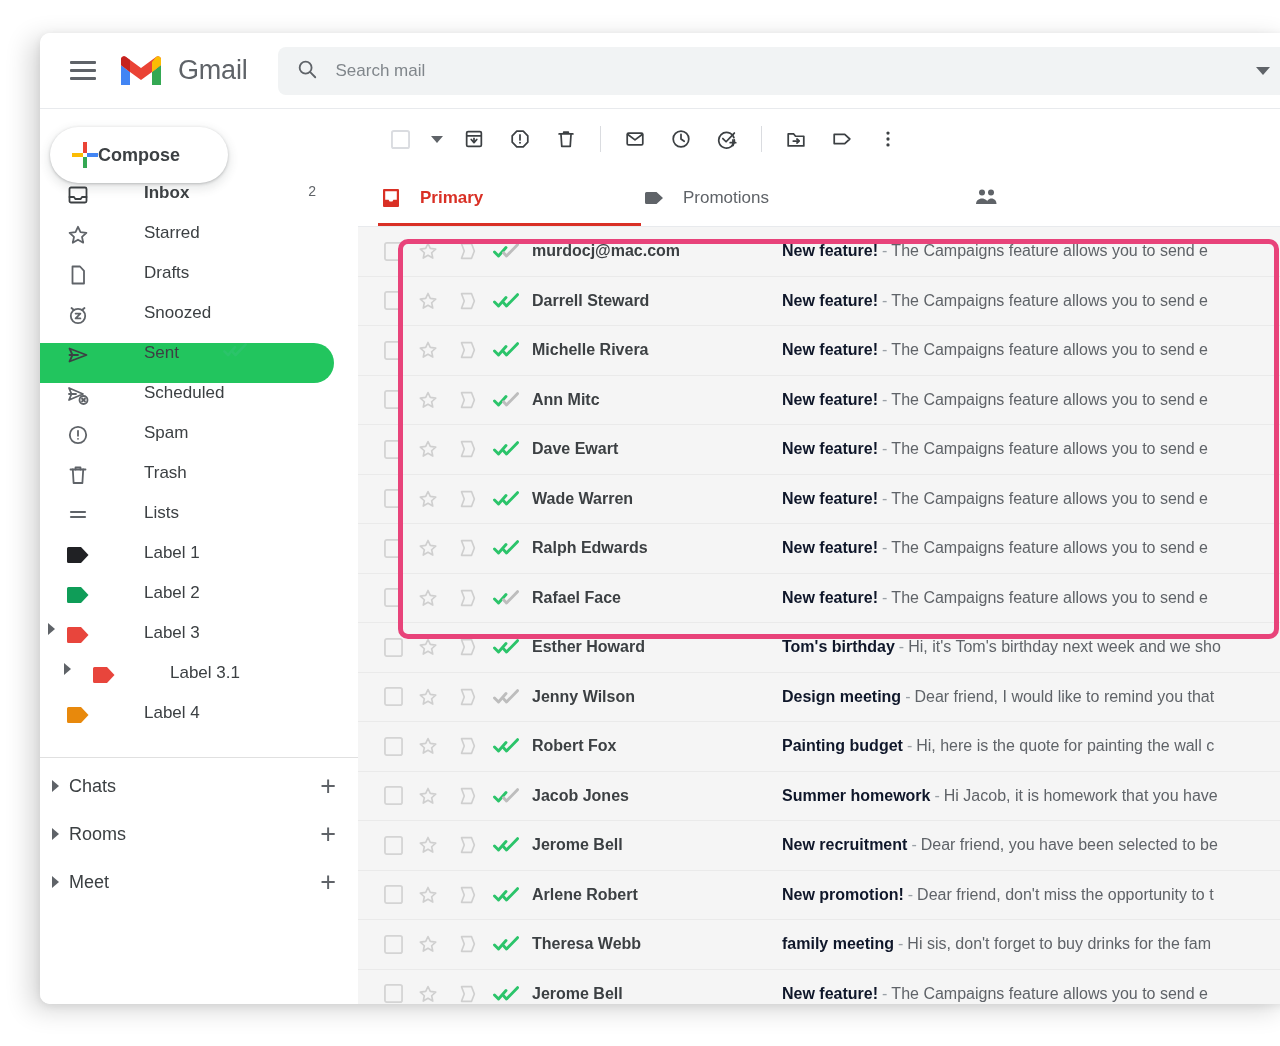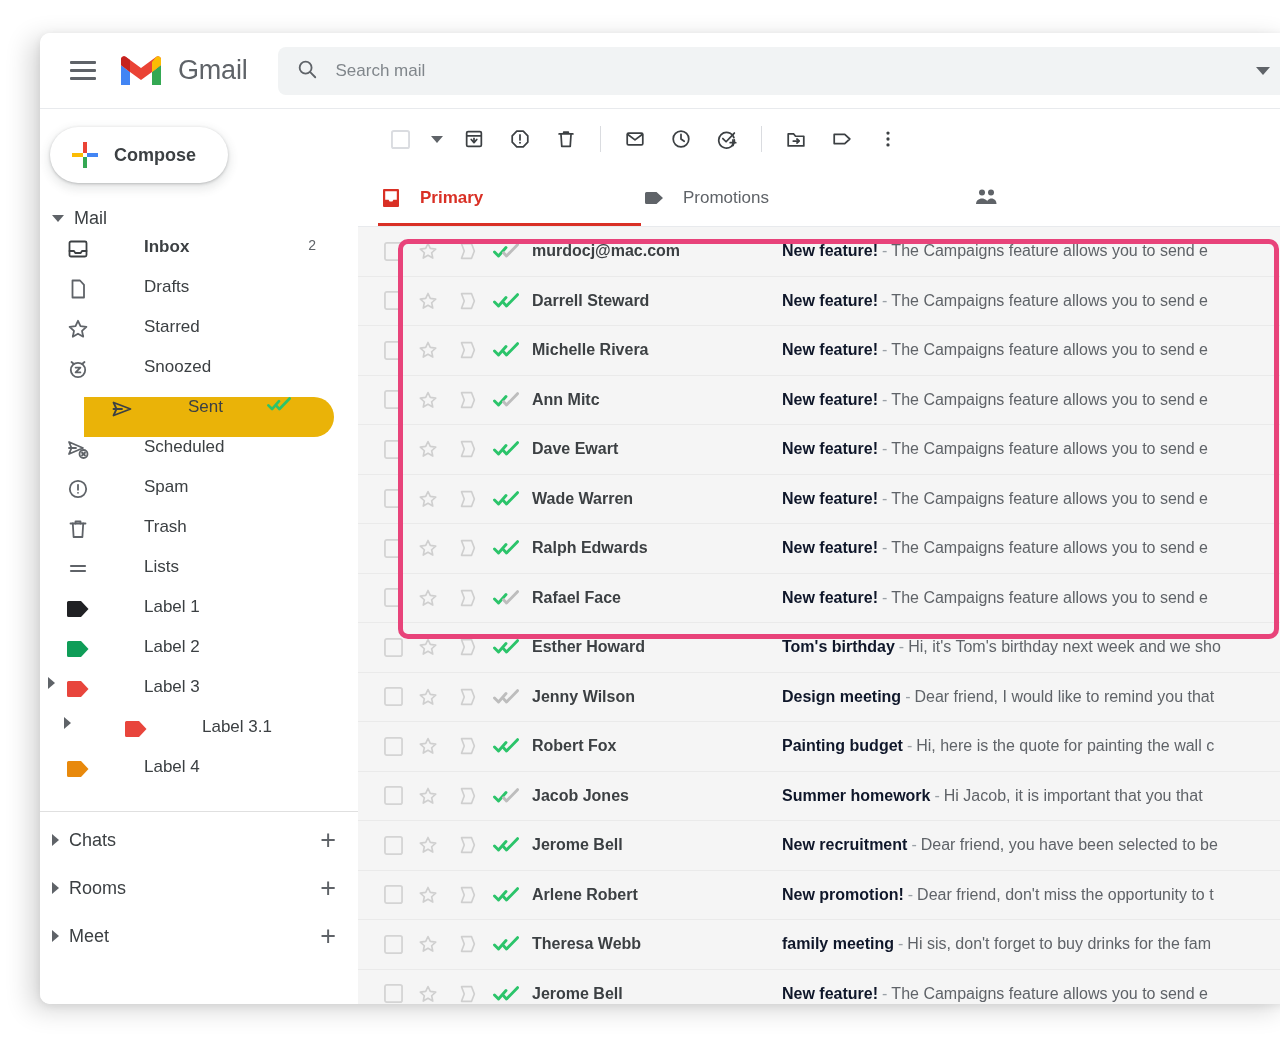--- a/index.html
+++ b/index.html
@@ -51,42 +51,42 @@
 
   
   #sidebar { width: 318px; background:#fff; flex-shrink:0; padding-top: 18px; position:relative; }
   #compose-btn {
     margin-left: 10px; width: 178px; height: 56px;
     border-radius: 28px; background:#fff;
     box-shadow: 0 1px 3px rgba(60,64,67,.3), 0 4px 8px 3px rgba(60,64,67,.10);
     display:flex; align-items:center; cursor:pointer;
   }
   .compose-plus { width: 26px; height: 26px; position: relative; margin-left: 22px; }
-  .compose-label { font-size: 18px; color: #3c4043; font-weight: 600; margin-left: 16px; }
+  .compose-label { font-size: 18px; color: #3c4043; font-weight: 600; margin-left: 0; }
 
   .section-head {
     display:flex; align-items:center; height:38px; margin-top:16px; padding-left: 12px;
     cursor:pointer;
   }
   .tri { width:0;height:0;border-left:6px solid transparent;border-right:6px solid transparent;border-top:7px solid #5f6368; margin-right:10px; }
   .tri-right { width:0;height:0;border-top:6px solid transparent;border-bottom:6px solid transparent;border-left:7px solid #5f6368; margin-right: 10px; }
   .section-label { font-size: 18px; color: #3c4043; }
 
   .nav-item {
     display:flex; align-items:flex-start; height: 40px;
     border-radius: 0 20px 20px 0; margin-right: 24px;
     padding-left: 26px; cursor:pointer; position:relative;gap:32px;
   }
-  .nav-item.active { background:#eab308;margin-left:44px; }
+  .nav-item.active { background:#22c55e; }
   .nav-icon { width: 24px; height: 24px; display:flex; align-items:center; justify-content:center; flex-shrink:0; }
   .nav-label { font-size: 17px; color:#3c4043; margin-left: 22px; white-space:nowrap; }
   .nav-item.bold .nav-label { font-weight:700; }
   .nav-count { position:absolute; right: 18px; font-size: 14px; color:#5f6368; }
   .nav-item .expander { position:absolute; left: 8px; }
-  .nav-sub { padding-left: 84px; }
+  .nav-sub { padding-left: 52px; }
   .nav-sub .expander { left: 24px; }
 
   .divider-h { height:1px; background:#e0e0e0; margin: 14px 0 4px 0; }
 
   .foot-item { display:flex; align-items:center; height: 48px; padding-left: 12px; cursor:pointer; position:relative; }
   .foot-label { font-size: 18px; color:#3c4043; }
   .foot-plus { position:absolute; right: 22px; font-size: 27px; color:#5f6368; line-height: 1; font-weight: 300; }
 
   
   #main { flex: 1; background:#fff; position:relative; overflow:hidden; }
@@ -167,51 +167,47 @@
           <svg width="26" height="26" viewBox="0 0 26 26">
             <rect x="11" y="0" width="4" height="11" fill="#ea4335"></rect>
             <rect x="11" y="15" width="4" height="11" fill="#34a853"></rect>
             <rect x="0" y="11" width="11" height="4" fill="#fbbc04"></rect>
             <rect x="15" y="11" width="11" height="4" fill="#4285f4"></rect>
           </svg>
         </span>
         <span class="compose-label">Compose</span>
       </div>
 
-      <div class="section-head">
-        <span class="tri"></span>
-        <span class="section-label">Mail</span>
-      </div>
 
       <div id="nav-items">
           <div class="nav-item bold">
             <span class="nav-icon">
               <svg width="24" height="24" viewBox="0 0 24 24" fill="none" stroke="#3c4043" stroke-width="1.8" stroke-linecap="round" stroke-linejoin="round">
                 <rect x="3.5" y="4.5" width="17" height="15" rx="1.5"></rect>
                 <path d="M3.5 14 h4.5 l1.3 2 h5.4 l1.3 -2 h4.5"></path>
               </svg>
             </span>
             <span class="nav-label">Inbox</span>
             <span class="nav-count">2</span>
           </div>
           <div class="nav-item">
             <span class="nav-icon">
               <svg width="24" height="24" viewBox="0 0 24 24" fill="none" stroke="#5f6368" stroke-width="1.8" stroke-linecap="round" stroke-linejoin="round">
+                <path d="M12 3.8 l2.5 5.4 5.9 .7 -4.4 4 1.2 5.8 -5.2 -3 -5.2 3 1.2 -5.8 -4.4 -4 5.9 -.7 Z"></path>
+              </svg>
+            </span>
+            <span class="nav-label">Starred</span>
+          </div>
+          <div class="nav-item">
+            <span class="nav-icon">
+              <svg width="24" height="24" viewBox="0 0 24 24" fill="none" stroke="#5f6368" stroke-width="1.8" stroke-linecap="round" stroke-linejoin="round">
                 <path d="M6.5 3.5 h7.5 L18 7.8 V20.5 H6.5 Z"></path>
               </svg>
             </span>
             <span class="nav-label">Drafts</span>
-          </div>
-          <div class="nav-item">
-            <span class="nav-icon">
-              <svg width="24" height="24" viewBox="0 0 24 24" fill="none" stroke="#5f6368" stroke-width="1.8" stroke-linecap="round" stroke-linejoin="round">
-                <path d="M12 3.8 l2.5 5.4 5.9 .7 -4.4 4 1.2 5.8 -5.2 -3 -5.2 3 1.2 -5.8 -4.4 -4 5.9 -.7 Z"></path>
-              </svg>
-            </span>
-            <span class="nav-label">Starred</span>
           </div>
           <div class="nav-item">
             <span class="nav-icon">
               <svg width="24" height="24" viewBox="0 0 24 24" fill="none" stroke="#5f6368" stroke-width="1.8" stroke-linecap="round" stroke-linejoin="round">
                 <circle cx="12" cy="13" r="7.2"></circle>
                 <path d="M9.6 10.6 h4.8 l-4.8 4.8 h4.8"></path>
                 <path d="M5.5 5 L7.6 6.8"></path>
                 <path d="M18.5 5 L16.4 6.8"></path>
               </svg>
             </span>
@@ -742,21 +738,21 @@
                 <path d="M4 4 L15 4 L18 12 L15 20 L4 20 L7 12 Z"></path>
               </svg>
             </span>
             <span class="cell-ticks">
               <svg width="26" height="16.12" viewBox="0 0 26 16" fill="none" stroke-linecap="round" stroke-linejoin="round" stroke-width="2.9">
      <path d="M1.5 9 L5.5 13 L13 4.5" stroke="#2bc46a"></path>
      <path d="M10.5 9.8 L13.5 13 L24.5 1.6" stroke="#bdbdbd"></path>
               </svg>
             </span>
             <span class="cell-sender">Jacob Jones</span>
-            <span class="cell-body"><span class="subj">Summer homework</span><span class="dash">-</span><span>Hi Jacob, it is important that you that</span></span>
+            <span class="cell-body"><span class="subj">Summer homework</span><span class="dash">-</span><span>Hi Jacob, it is homework that you have</span></span>
           </div>
           <div class="mail-row">
             <span class="cell-check">
               <svg width="19" height="19" viewBox="0 0 20 20">
                 <rect x="1" y="1" width="18" height="18" rx="2" fill="none" stroke="#d4d4d4" stroke-width="1.9"></rect>
               </svg>
             </span>
             <span class="cell-star">
               <svg width="22" height="22" viewBox="0 0 24 24" fill="none" stroke="#cfcfcf" stroke-width="1.8" stroke-linejoin="round">
                 <path d="M12 3.8 l2.5 5.4 5.9 .7 -4.4 4 1.2 5.8 -5.2 -3 -5.2 3 1.2 -5.8 -4.4 -4 5.9 -.7 Z"></path>

